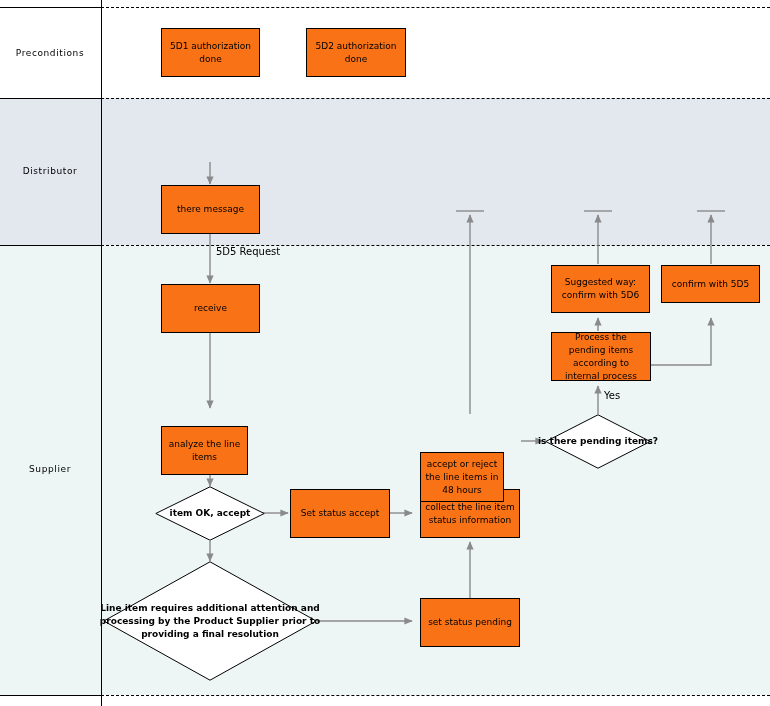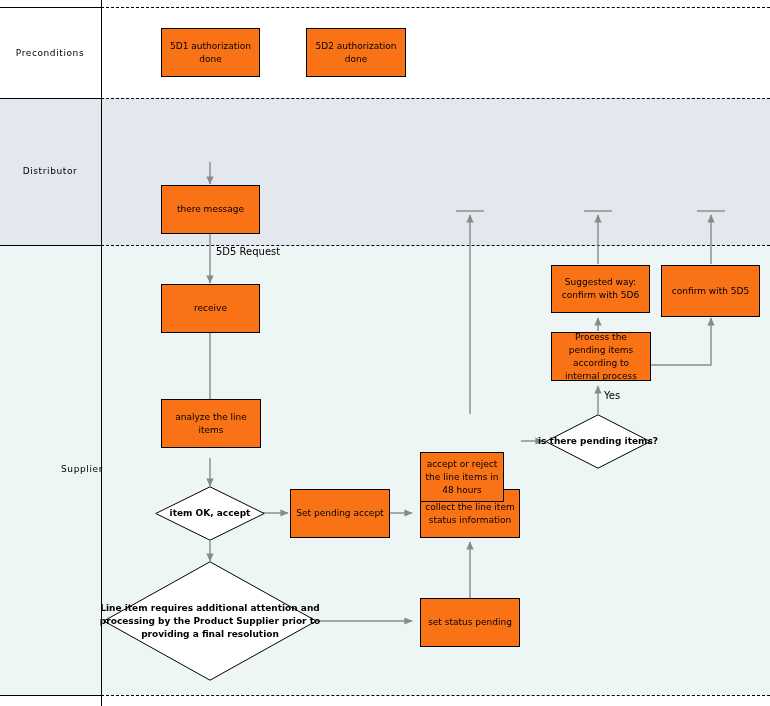--- a/index.html
+++ b/index.html
@@ -128,21 +128,21 @@
   <div class="sep-solid" style="top:98px;"></div>
   <div class="sep-dashed" style="top:98px;  left:101px; width:669px;"></div>
   <div class="sep-solid" style="top:245px;"></div>
   <div class="sep-dashed" style="top:245px; left:101px; width:669px;"></div>
   <div class="sep-solid" style="top:695px;"></div>
   <div class="sep-dashed" style="top:695px; left:101px; width:669px;"></div>
   <div class="vline" style="left:101px; top:0px; height:706px;"></div>
 
   <div class="lane-label" style="top:48px;">Preconditions</div>
   <div class="lane-label" style="top:166px;">Distributor</div>
-  <div class="lane-label" style="top:464px;margin-left:32px;">Supplier</div>
+  <div class="lane-label" style="top:464px;">Supplier</div>
 
   <svg id="wires" viewBox="0 0 770 706">
     <defs>
       <marker id="arrow" markerWidth="9" markerHeight="9" refX="7.6" refY="4.2" orient="auto" markerUnits="userSpaceOnUse">
         <path d="M0,0.6 L8.4,4.2 L0,7.8 z" fill="#8a8a8a"></path>
       </marker>
     </defs>
     <g stroke="#8a8a8a" stroke-width="1.4" fill="none">
 
       <line x1="210" y1="162" x2="210" y2="184" marker-end="url(#arrow)"></line>
@@ -195,33 +195,33 @@
     <span>5D2 authorization done</span>
   </div>
 
   <div class="node" style="left:161px; top:185px; width:99px; height:49px;">
     <span>there message</span>
   </div>
 
   <div class="node" style="left:161px; top:284px; width:99px; height:49px;">
     <span>receive</span>
   </div>
-  <div class="node" style="left:161px; top:399px; width:100px; height:49px;">
+  <div class="node" style="left:161px; top:426px; width:87px; height:49px;">
     <span>analyze the line items</span>
   </div>
 
   <div class="diamond-wrap" style="left:155px; top:486px; width:110px; height:55px;">
     <svg width="110" height="55" viewBox="0 0 110 55">
       <polygon points="55,0.8 109.2,27.5 55,54.2 0.8,27.5" fill="#ffffff" stroke="#000000" stroke-width="1"></polygon>
     </svg>
     <div class="diamond-text">item OK, accept</div>
   </div>
 
   <div class="node" style="left:290px; top:489px; width:100px; height:49px;">
-    <span>Set pending accept</span>
+    <span>Set status accept</span>
   </div>
 
   <div class="diamond-wrap" style="left:103px; top:561px; width:214px; height:120px;">
     <svg width="214" height="120" viewBox="0 0 214 120">
       <polygon points="107,0.8 213.2,60 107,119.2 0.8,60" fill="#ffffff" stroke="#000000" stroke-width="1"></polygon>
     </svg>
     <div class="diamond-text wrapped" style="width:250px; left:-18px;">Line item requires additional attention and processing by the Product Supplier prior to providing a final resolution</div>
   </div>
 
   <div class="node" style="left:420px; top:598px; width:100px; height:49px;">
@@ -240,17 +240,17 @@
     </svg>
     <div class="diamond-text" style="width:118px; left:-6px;">is there pending items?</div>
   </div>
 
   <div class="node" style="left:551px; top:332px; width:100px; height:49px;">
     <span>Process the pending items according to internal process</span>
   </div>
   <div class="node" style="left:551px; top:265px; width:99px; height:48px;">
     <span>Suggested way: confirm with 5D6</span>
   </div>
-  <div class="node" style="left:661px; top:265px; width:99px; height:52px;">
+  <div class="node" style="left:661px; top:265px; width:99px; height:38px;">
     <span>confirm with 5D5</span>
   </div>
 
 </div>
 
 </body></html>

